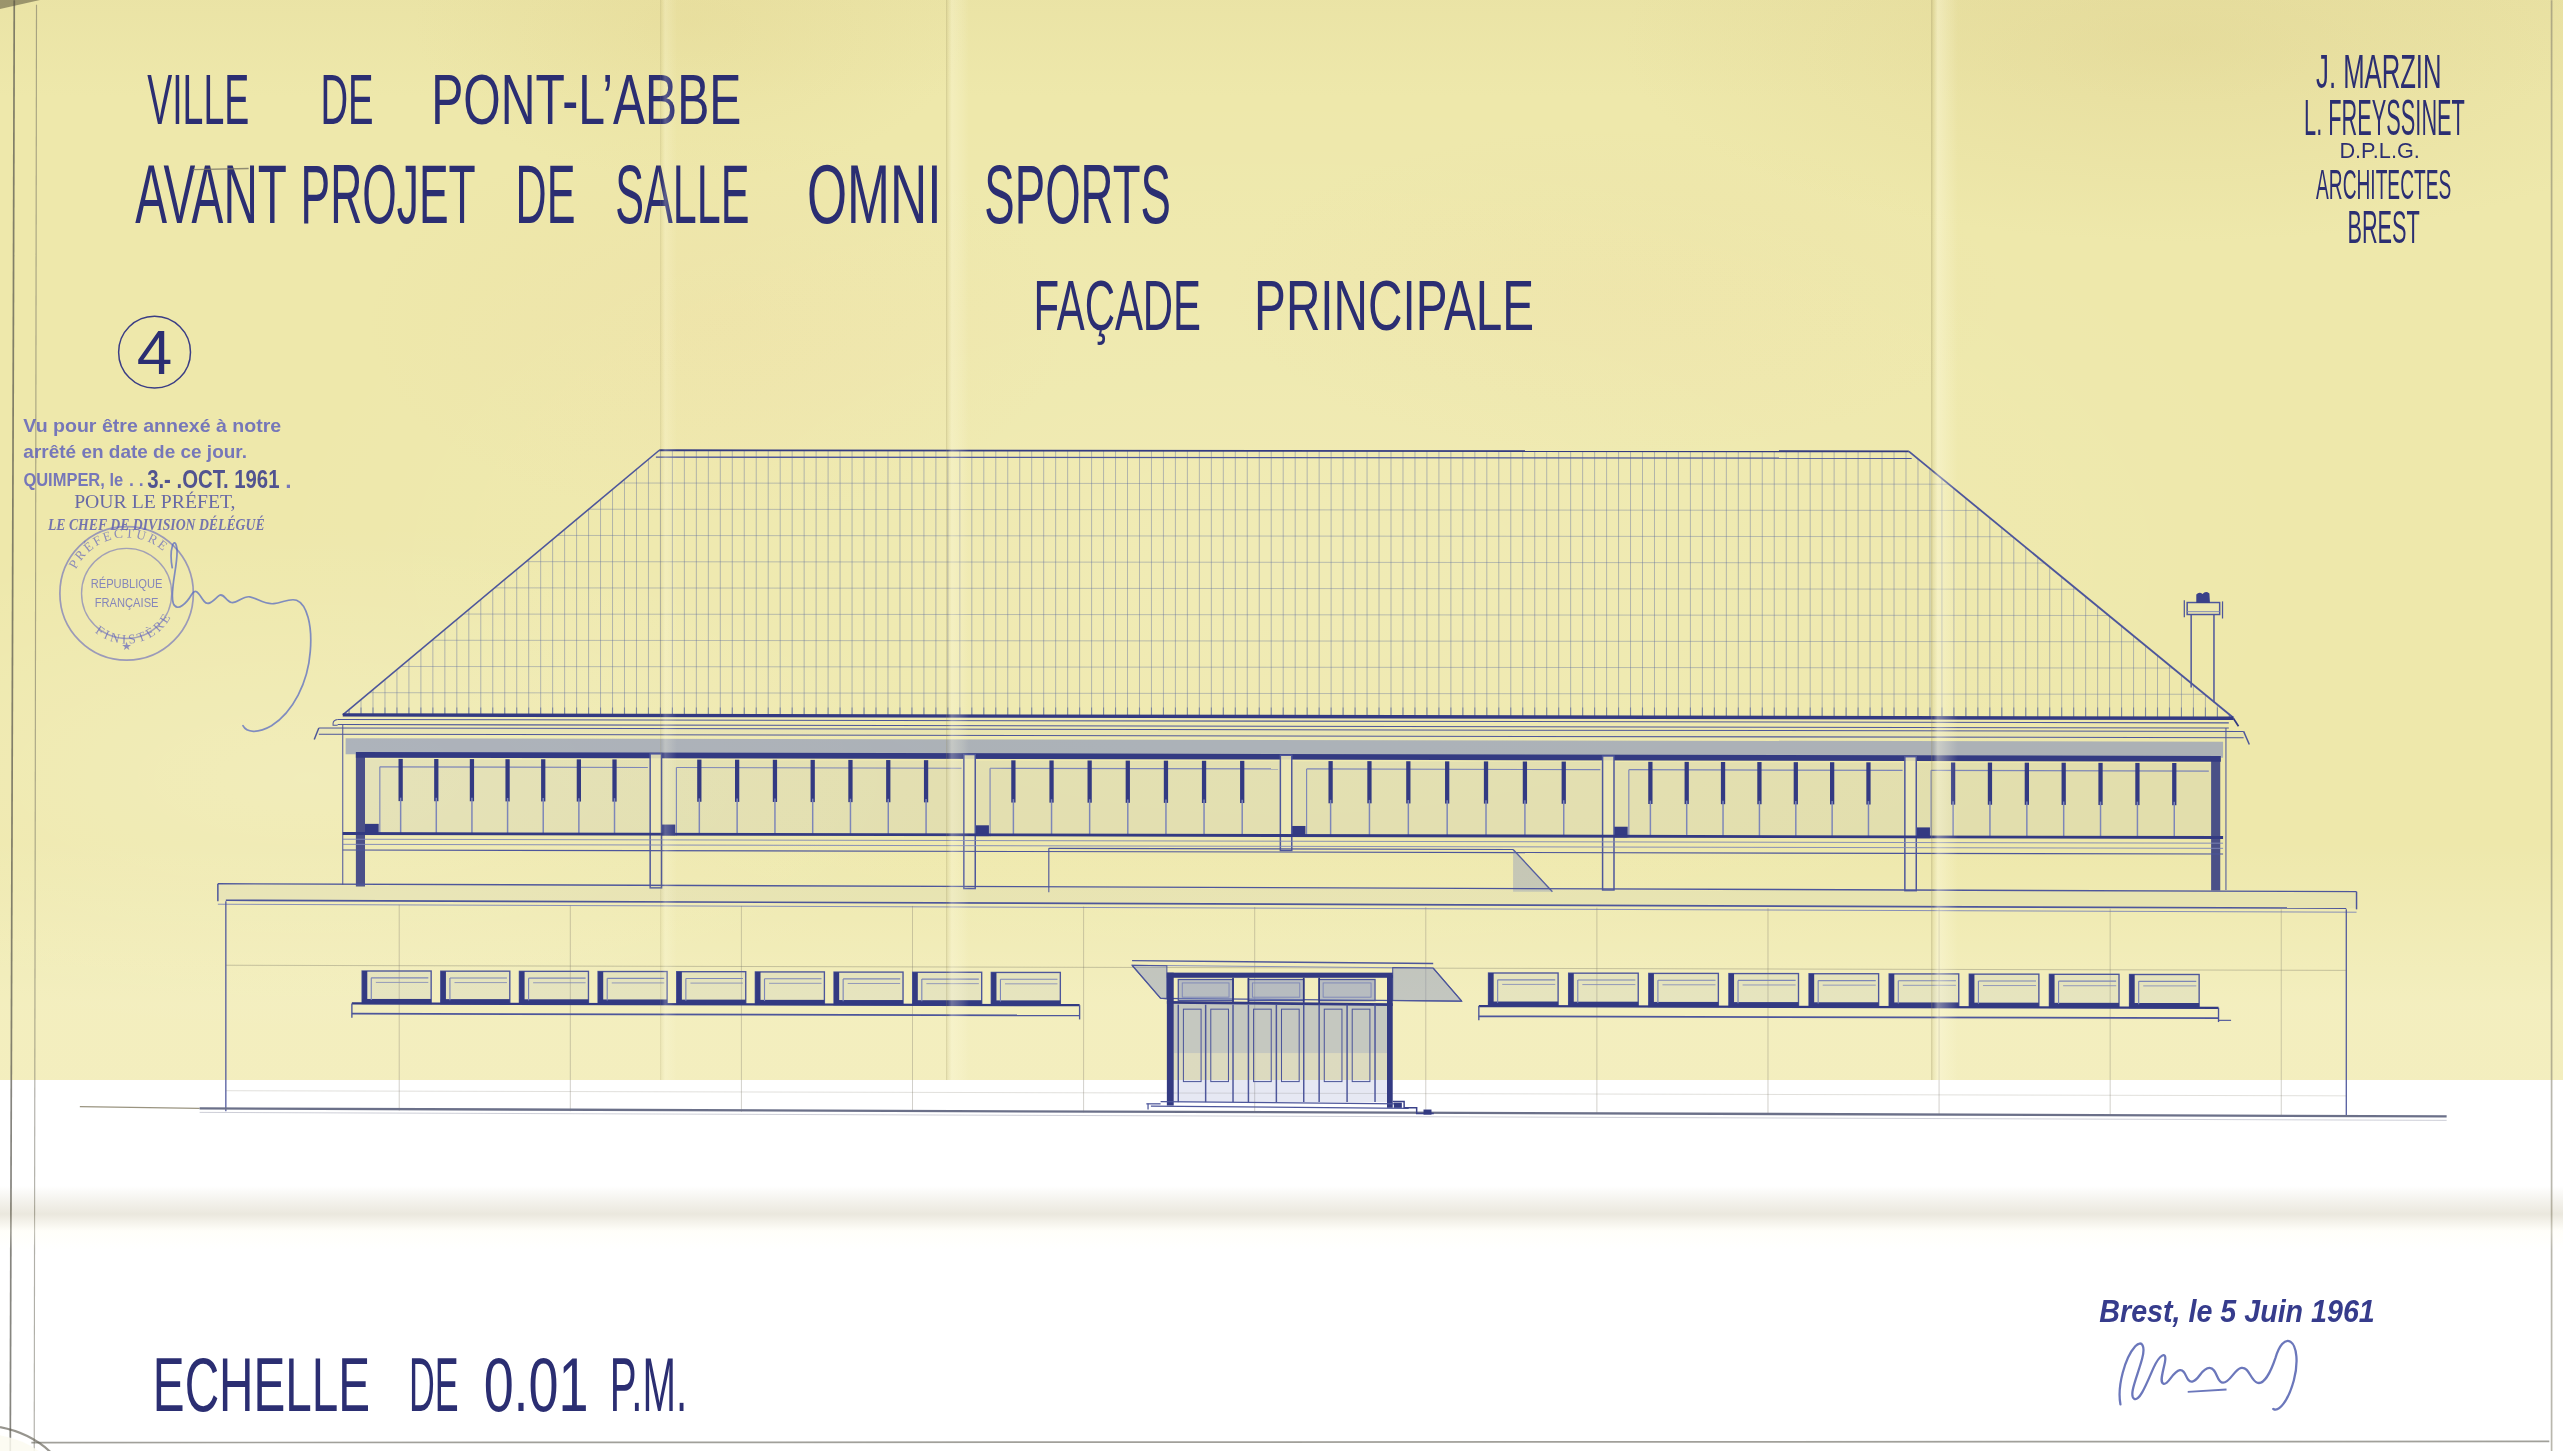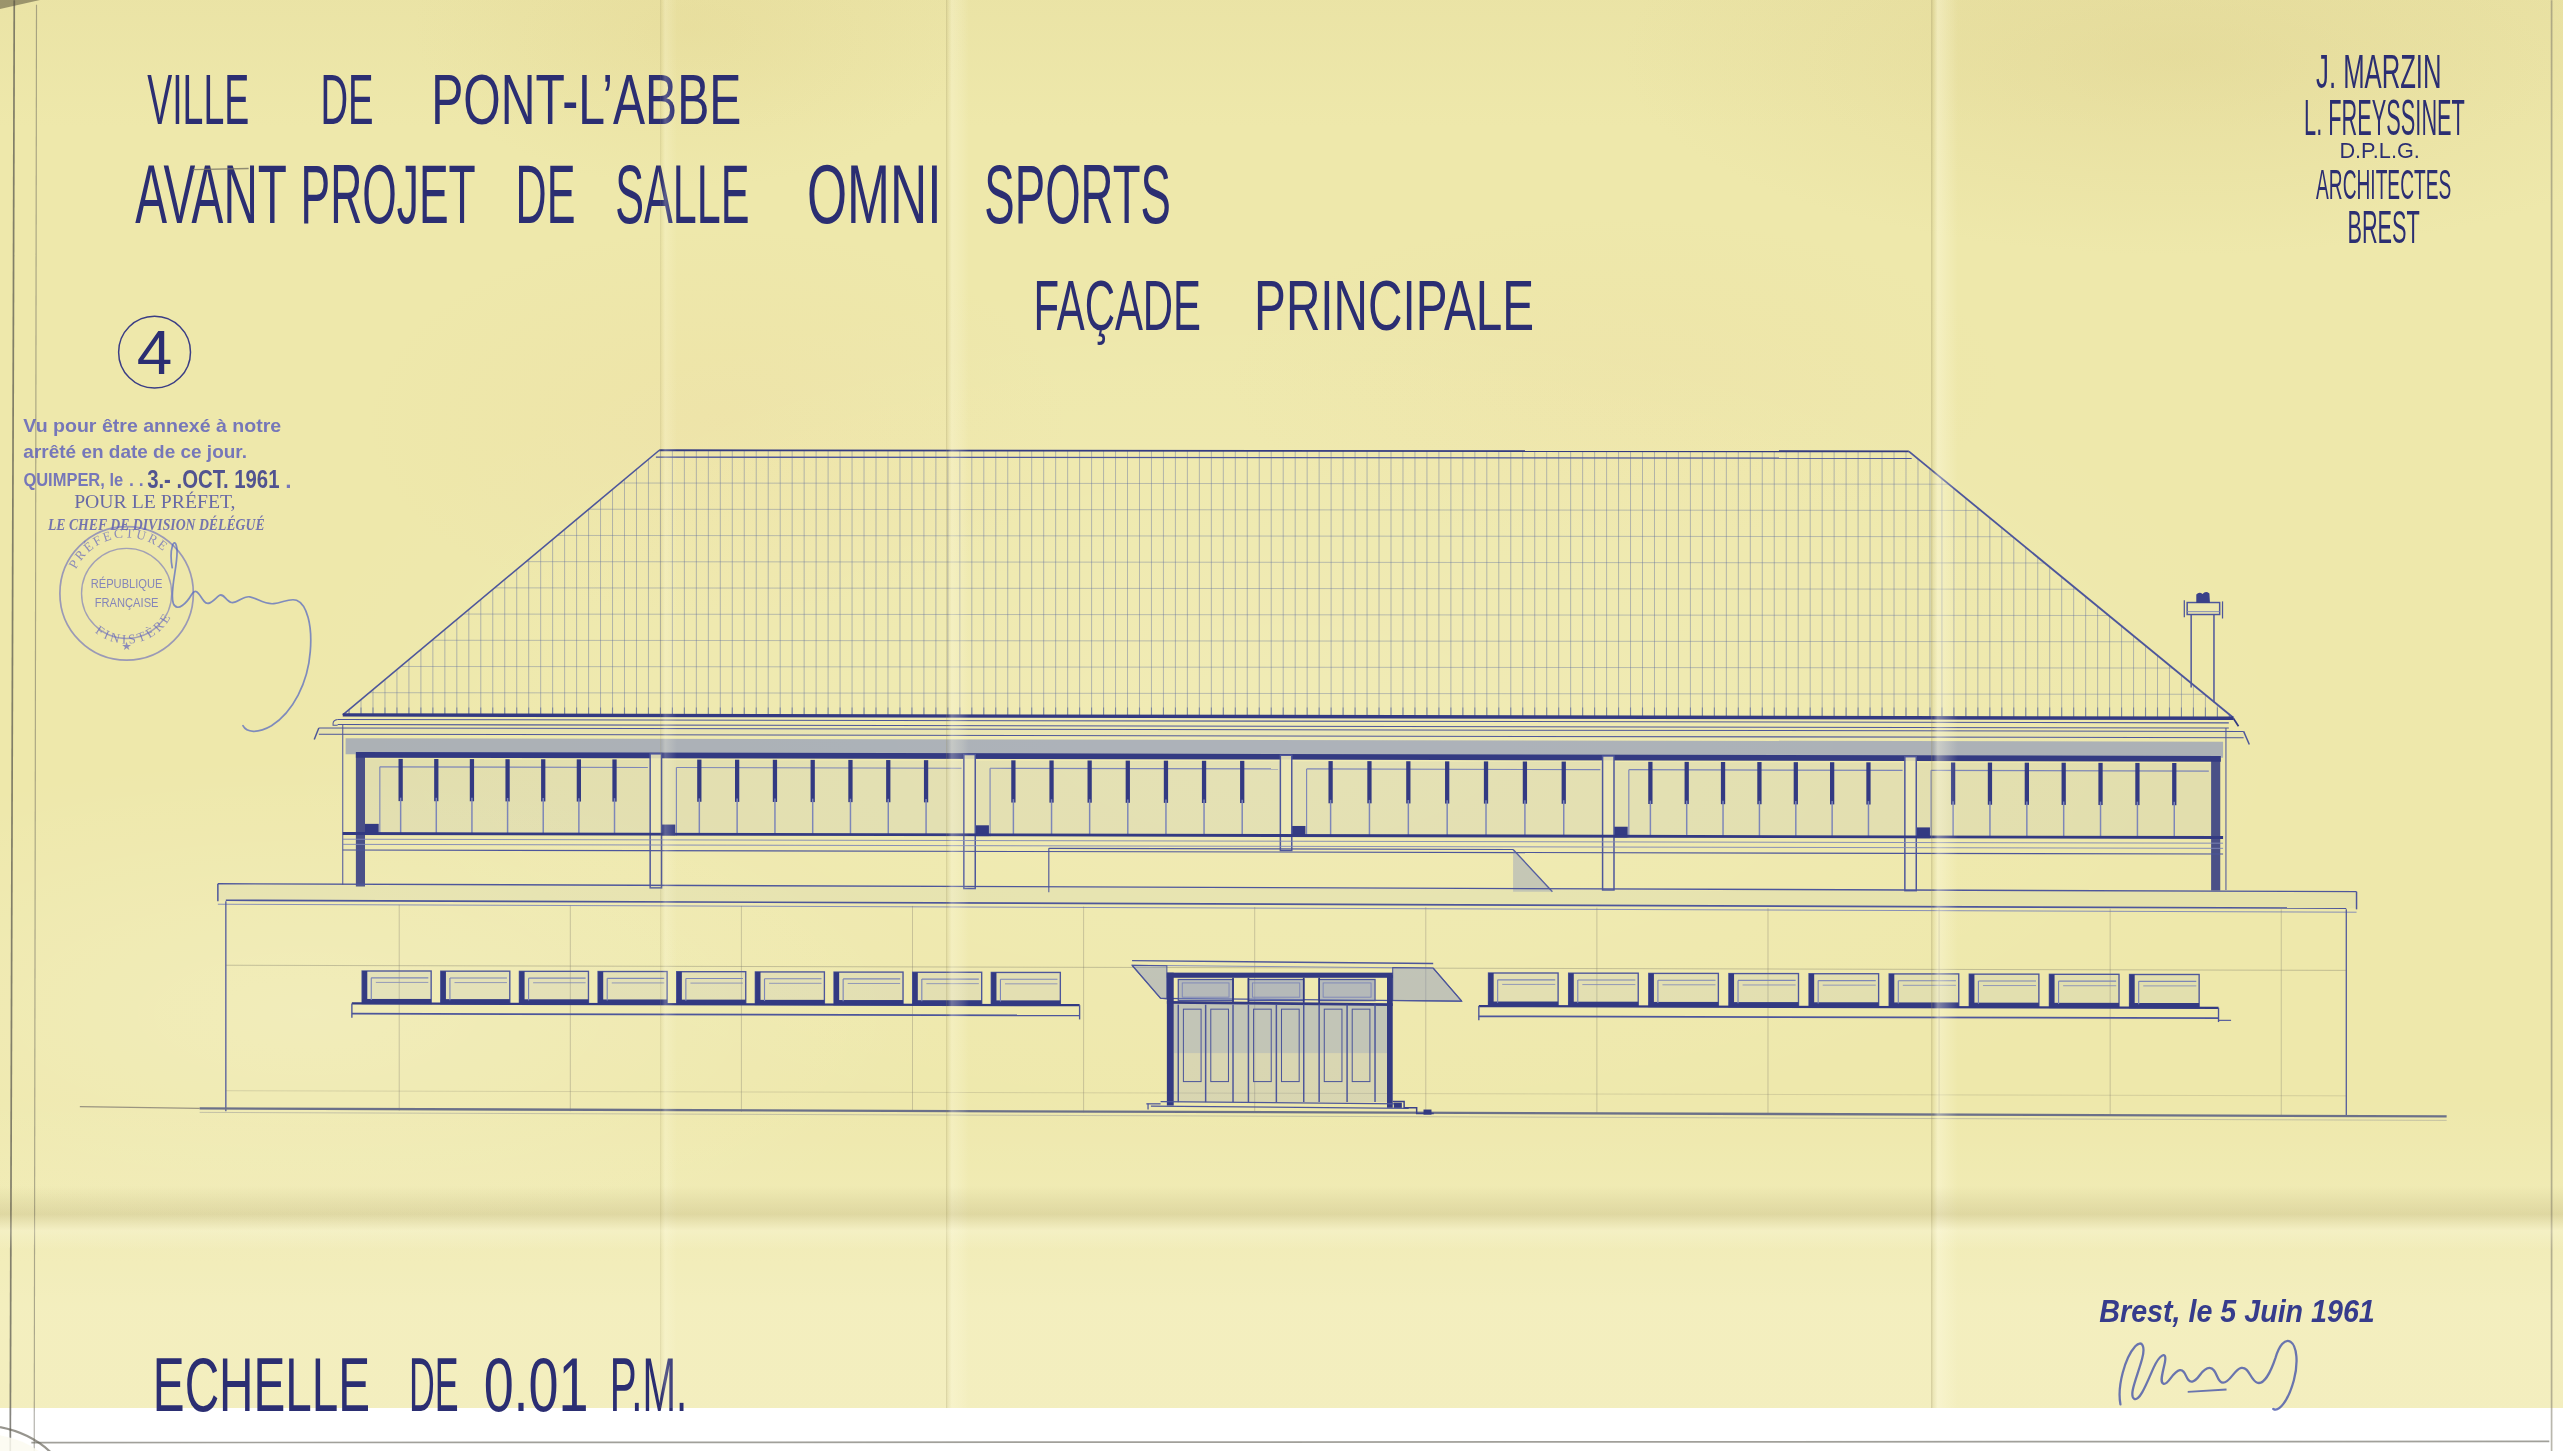--- a/index.html
+++ b/index.html
@@ -1,18 +1,18 @@
 <!DOCTYPE html>
 <html style="font-size:9px"><head>
 <meta charset="utf-8">
 <style>
   html, body { margin: 0; padding: 0; }
   body { width: 2563px; height: 1452px; overflow: hidden; font-family: "Liberation Sans", sans-serif; }
   .paper {
-    position: relative; width: 2563px; height: 1408px;
+    position: relative; width: 2563px; height: 1080px;
     background-color: #eee8ab;
     background-image:
       radial-gradient(ellipse 513px 285px at 28% 30%, rgba(236,160,118,0.06), transparent 70%),
       radial-gradient(ellipse 570px 240px at 63% 27%, rgba(233,170,120,0.05), transparent 70%),
       radial-gradient(ellipse 856px 342px at 12% 72%, rgba(255,255,246,0.20), transparent 75%),
       radial-gradient(ellipse 399px 228px at 27% 2%, rgba(225,210,140,0.30), transparent 70%),
       radial-gradient(ellipse 798px 285px at 85% 4%, rgba(214,198,128,0.30), transparent 70%),
       radial-gradient(ellipse 1369px 627px at 50% 52%, rgba(255,255,244,0.14), transparent 75%),
       linear-gradient(180deg, rgba(218,206,140,0.18) 0%, rgba(218,206,140,0.0) 9%, rgba(255,255,240,0) 78%, rgba(255,253,235,0.30) 93%, rgba(253,250,228,0.34) 100%);
   }

